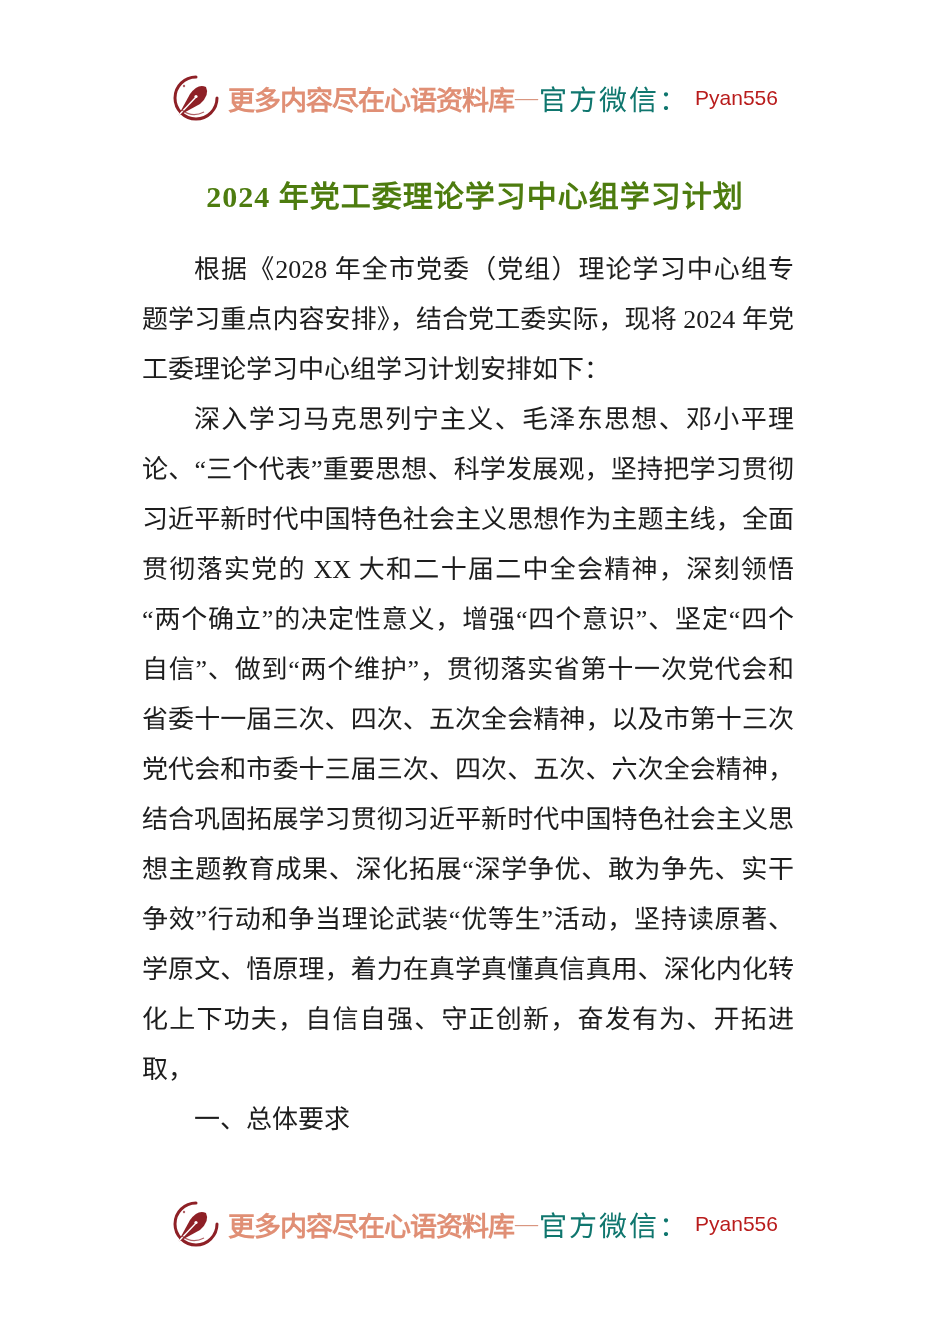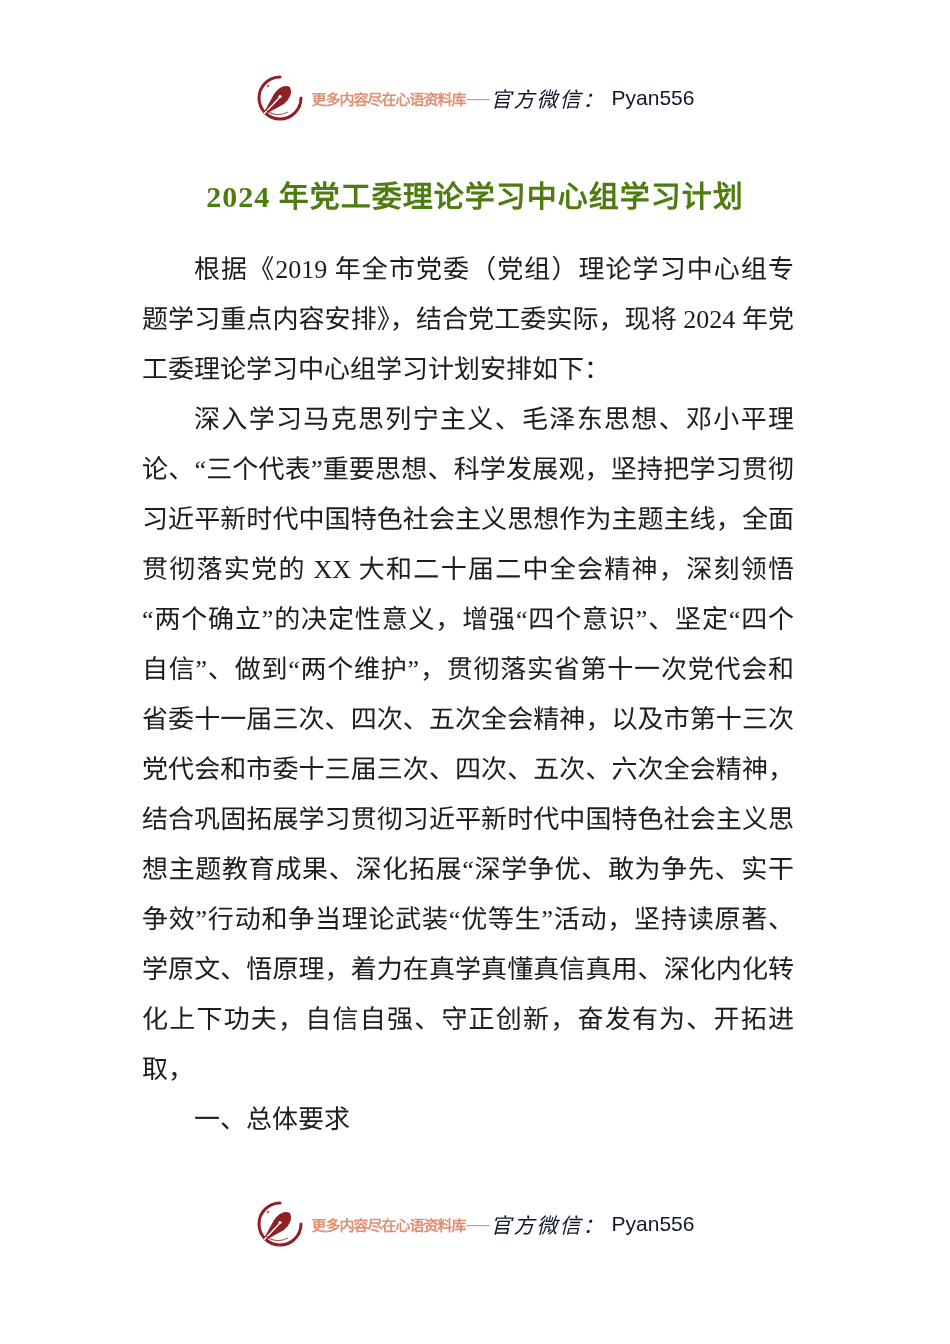--- a/index.html
+++ b/index.html
@@ -27,39 +27,38 @@
   .watermark.header { top: 74px;  }
   .watermark.footer { top: 1200px; }
   .logo {
     width: 48px;
     height: 48px;
     margin-right: 8px;
     flex: 0 0 auto;
   }
   .wm-main {
     color: #e08f75;
-    font-size: 15px;
+    font-size: 27px;
     font-weight: bold;
     letter-spacing: -1px;
     white-space: nowrap;
   }
   .wm-dash {
     color: #d99680;
     font-size: 23px;
     margin: 0 1px;
   }
   .wm-label {
-    color: #0f172a;
-    font-size: 21px;
-    font-style: italic;
+    color: #0f766e;
+    font-size: 28px;
     letter-spacing: 2px;
     white-space: nowrap;
   }
   .wm-id {
-    color: #0f172a;
+    color: #b91c1c;
     font-size: 21px;
     font-family: "Liberation Sans", sans-serif;
     margin-left: 6px;
     white-space: nowrap;
   }
   
   .doc-title {
     position: absolute;
     top: 172px;
     left: 0;
@@ -103,21 +102,21 @@
     </svg>
     <span class="wm-main">更多内容尽在心语资料库</span>
     <span class="wm-dash">—</span>
     <span class="wm-label">官方微信：</span>
     <span class="wm-id">Pyan556</span>
   </div>
 
   <h1 class="doc-title">2024 年党工委理论学习中心组学习计划</h1>
 
   <div class="doc-body">
-    <p>根据《2019 年全市党委（党组）理论学习中心组专题学习重点内容安排》，结合党工委实际，现将 2024 年党工委理论学习中心组学习计划安排如下：</p>
+    <p>根据《2028 年全市党委（党组）理论学习中心组专题学习重点内容安排》，结合党工委实际，现将 2024 年党工委理论学习中心组学习计划安排如下：</p>
     <p>深入学习马克思列宁主义、毛泽东思想、邓小平理论、“三个代表”重要思想、科学发展观，坚持把学习贯彻习近平新时代中国特色社会主义思想作为主题主线，全面贯彻落实党的 XX 大和二十届二中全会精神，深刻领悟“两个确立”的决定性意义，增强“四个意识”、坚定“四个自信”、做到“两个维护”，贯彻落实省第十一次党代会和省委十一届三次、四次、五次全会精神，以及市第十三次党代会和市委十三届三次、四次、五次、六次全会精神，结合巩固拓展学习贯彻习近平新时代中国特色社会主义思想主题教育成果、深化拓展“深学争优、敢为争先、实干争效”行动和争当理论武装“优等生”活动，坚持读原著、学原文、悟原理，着力在真学真懂真信真用、深化内化转化上下功夫，自信自强、守正创新，奋发有为、开拓进取，</p>
     <p>一、总体要求</p>
   </div>
 
   <div class="watermark footer">
     <svg class="logo" viewBox="0 0 48 48" aria-hidden="true">
       <path d="M24 3 A21 21 0 1 0 45 24" fill="none" stroke="#8e2026" stroke-width="3" stroke-linecap="round"></path>
       <path d="M6 42 L18 20 Q26 9 34 13 Q38 21 28 30 Z" fill="#8e2026"></path>
       <path d="M6 42 L24 23" stroke="#ffffff" stroke-width="1.4" fill="none"></path>
       <circle cx="24" cy="22.5" r="1.6" fill="#ffffff"></circle>

